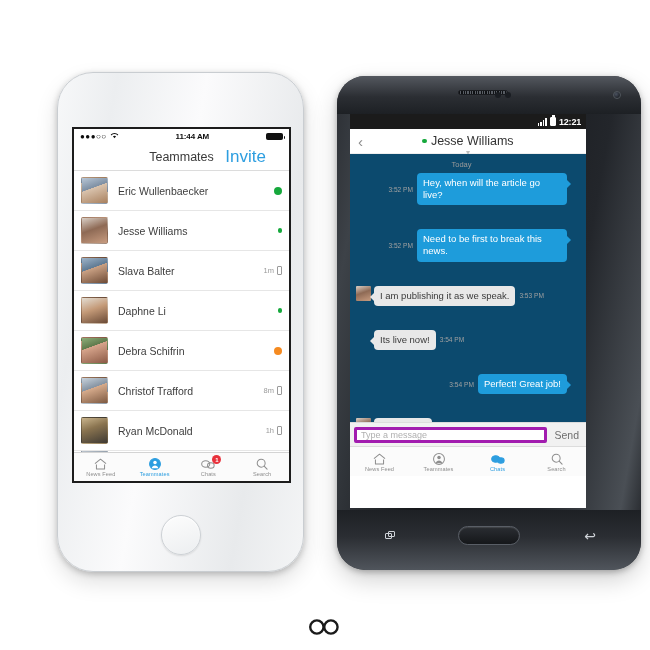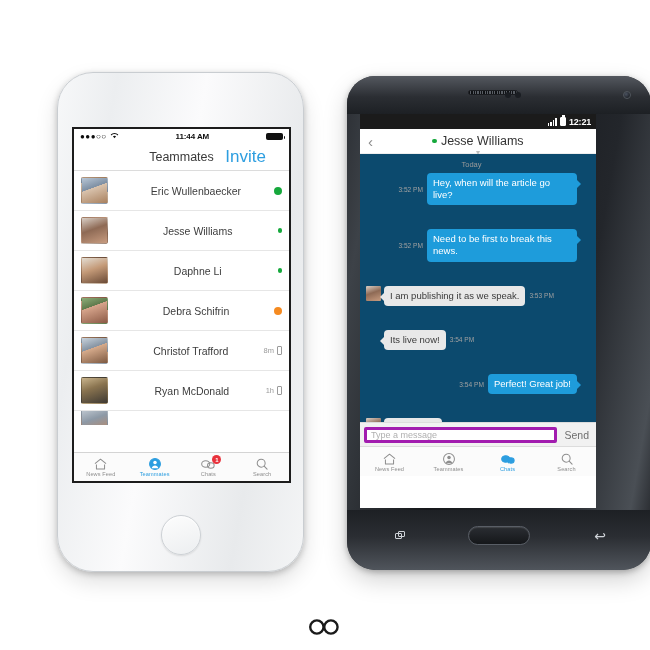--- a/index.html
+++ b/index.html
@@ -62,21 +62,21 @@
     width:17px; height:7.5px; border:1px solid #111; border-radius:1.5px;
     position:relative; background:#111;
   }
   .ip-batt:after{content:"";position:absolute;right:-3px;top:2px;width:1.5px;height:3.5px;background:#111;border-radius:0 1px 1px 0;}
   .ip-navbar {
     height:27px; display:flex; align-items:center; justify-content:center;
     border-bottom:1px solid #dcdcdc; position:relative; background:#fff;
   }
   .ip-title { font-size:12.5px; color:#3a3a3a; }
   .ip-invite { position:absolute; right:23px; font-size:17px; color:#2d9ee0;margin-left:24px; }
-  .ip-list { background:#0f172a;text-align:center; }
+  .ip-list { background:#0f172a; }
   .ip-row {
     height:40px; display:flex; align-items:center;
     padding:0 7px; border-bottom:1px solid #e6e6e6; background:#fff;
   }
   .ip-row.partial { height:14px; overflow:hidden; border-bottom:none; }
   .ip-av {
     width:27px; height:27px; border-radius:2px; flex:0 0 27px;
     background-size:cover; background-position:center top;
     border:1px solid rgba(0,0,0,.06);
   }
@@ -98,21 +98,21 @@
   .tab-ico { height:13px; display:flex; align-items:flex-end; justify-content:center; position:relative; }
   .badge {
     position:absolute; top:-2px; right:-6px;
     min-width:9px; height:9px; border-radius:5px; background:#e8323c;
     color:#fff; font-size:6px; font-weight:bold;
     display:flex; align-items:center; justify-content:center; padding:0 2px;
   }
 
   
   .android {
-    position:absolute; left:347px; top:76px;
+    position:absolute; left:337px; top:76px;
     width:304px; height:494px; border-radius:28px;
     background: linear-gradient(100deg,#2b2e33 0%, #3d4248 10%, #15171a 40%, #23262b 72%, #4a4f55 92%, #1b1d21 100%);
     box-shadow: 0 2px 6px rgba(0,0,0,.28), 0 10px 24px rgba(0,0,0,.18);
   }
   .android:before {
     content:""; position:absolute; inset:-2px; border-radius:30px;
     background: linear-gradient(90deg,#7e858d 0%, #e6e9ec 5%, #4d5258 50%, #e6e9ec 95%, #6d747b 100%);
     z-index:-1;
   }
   .an-top {
@@ -257,20 +257,28 @@
             </div>
           </div>
           <div class="ip-row">
             <div class="ip-av" style="background: linear-gradient(160deg, rgb(217, 207, 198) 0%, rgb(142, 106, 85) 45%, rgb(200, 156, 128) 100%);"></div>
             <div class="ip-name">Jesse Williams</div>
             <div class="ip-meta">
               <span class="dot small" style="background: rgb(22, 168, 60);"></span>
             </div>
           </div>
           <div class="ip-row">
+            <div class="ip-av" style="background: linear-gradient(160deg, rgb(159, 180, 201) 0%, rgb(95, 122, 147) 40%, rgb(202, 161, 132) 41%, rgb(110, 75, 54) 100%);"></div>
+            <div class="ip-name">Slava Balter</div>
+            <div class="ip-meta">
+              <span class="ip-ago">1m</span>
+              <span class="ip-phoneicon"></span>
+            </div>
+          </div>
+          <div class="ip-row">
             <div class="ip-av" style="background: linear-gradient(160deg, rgb(227, 221, 211) 0%, rgb(196, 154, 120) 45%, rgb(107, 75, 55) 100%);"></div>
             <div class="ip-name">Daphne Li</div>
             <div class="ip-meta">
               <span class="dot small" style="background: rgb(22, 168, 60);"></span>
             </div>
           </div>
           <div class="ip-row">
             <div class="ip-av" style="background: linear-gradient(160deg, rgb(143, 174, 122) 0%, rgb(95, 122, 76) 35%, rgb(215, 165, 140) 36%, rgb(140, 90, 70) 100%);"></div>
             <div class="ip-name">Debra Schifrin</div>
             <div class="ip-meta">

